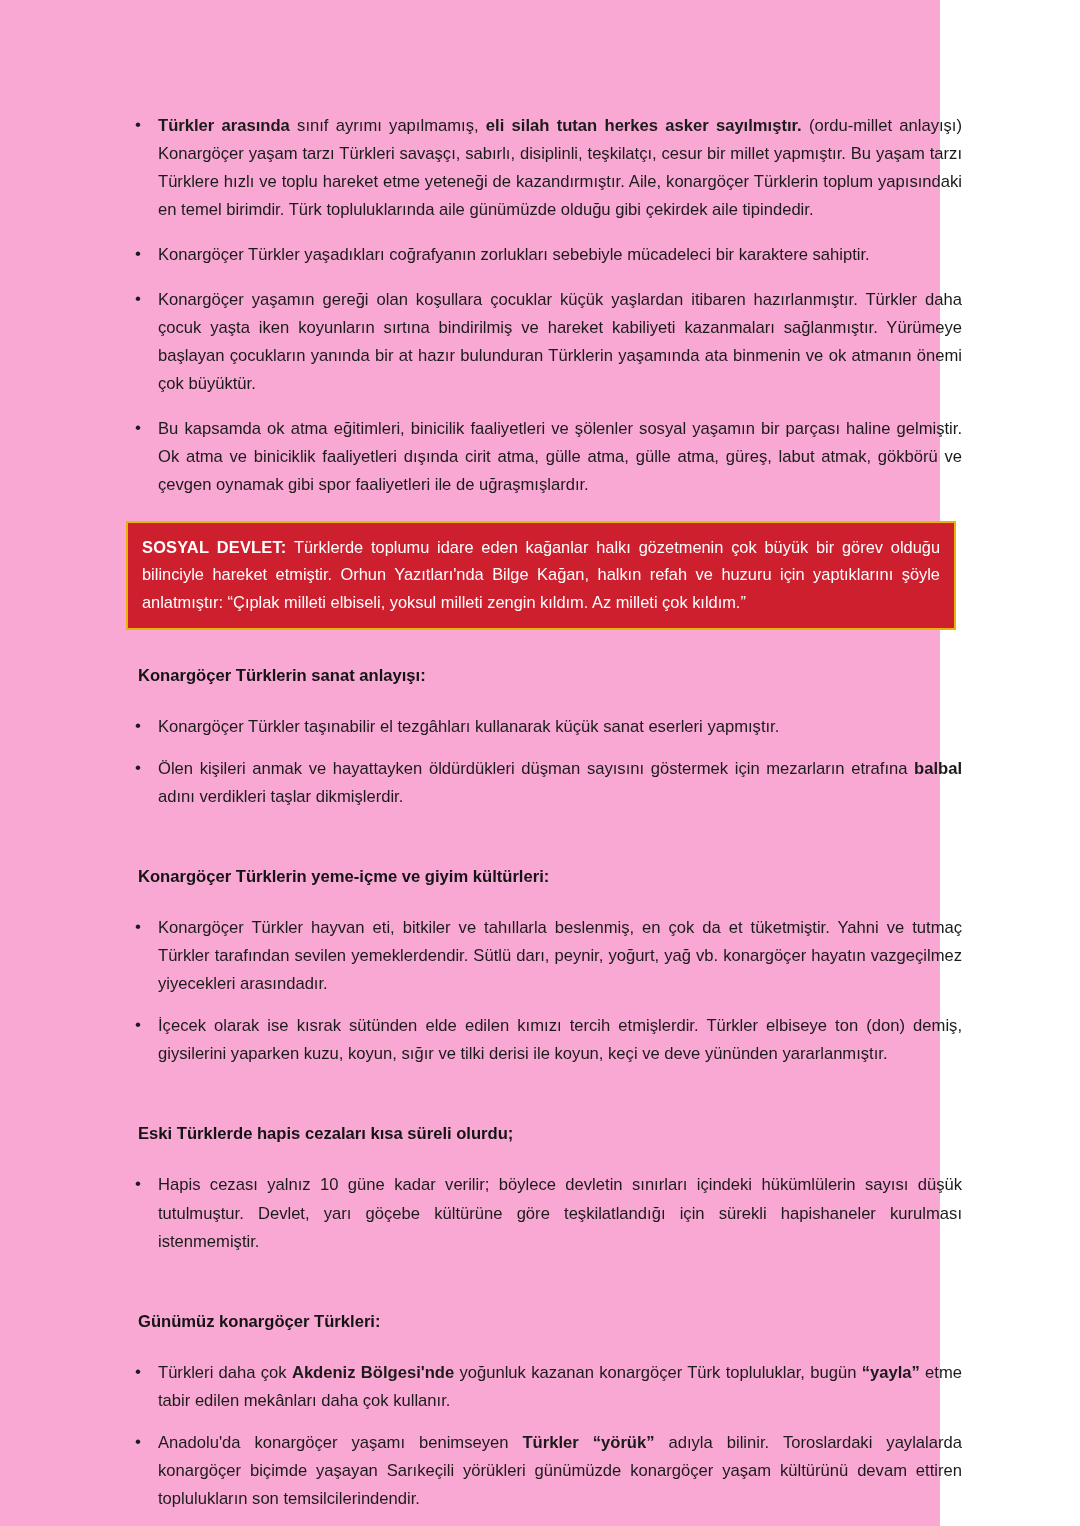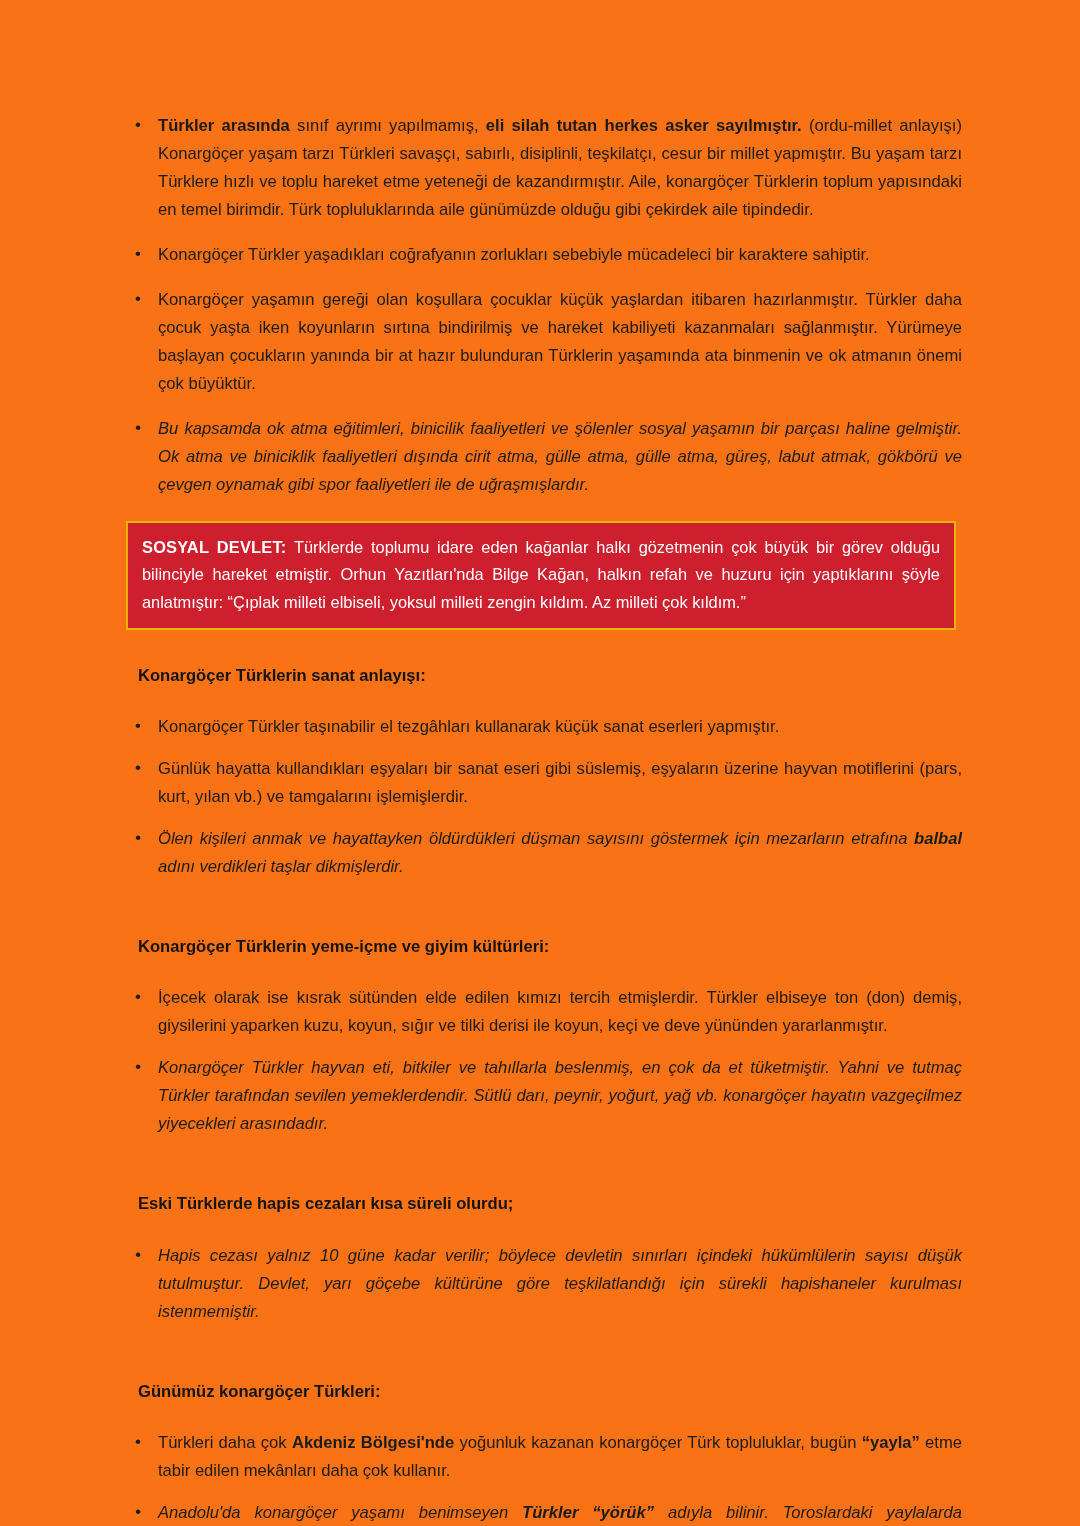--- a/index.html
+++ b/index.html
@@ -11,25 +11,25 @@
   body {
     width: 1080px;
     height: 1526px;
     font-family: "Liberation Sans", sans-serif;
     color: #1a1a1a;
     -webkit-font-smoothing: antialiased;
   }
 
   .page {
     position: relative;
-    width: 1080px;
+    width: 940px;
     height: 1526px;
     box-sizing: border-box;
     padding: 112px 118px 0 126px;
-    background: #f97316;
+    background: #f9a8d4;
   }
 
   .doc-body {
     width: 836px;
   }
 
   
   ul.bullets {
     list-style: none;
     margin: 0;
@@ -40,21 +40,20 @@
     padding-left: 32px;
     margin: 0 0 14px 0;
     font-size: 16.6px;
     line-height: 1.69;
     text-align: justify;
     text-justify: inter-word;
     color: #1b1b1b;
   }
   ul.bullets > li:last-child {
     margin-bottom: 0;
-    font-style: italic;
   }
   ul.bullets > li::before {
     content: "\2022";
     position: absolute;
     left: 9px;
     top: -1px;
     font-size: 17px;
     line-height: 1.69;
     color: #1b1b1b;
   }
@@ -124,31 +123,30 @@
     </div>
 
     <div class="gap-after-callout"></div>
 
     <div>
         <div class="block">
           <h2 class="section-heading">Konargöçer Türklerin sanat anlayışı:</h2>
           <div class="gap-heading-list"></div>
           <ul class="bullets">
             <li><span>Konargöçer Türkler taşınabilir el tezgâhları kullanarak küçük sanat eserleri yapmıştır.</span></li>
-            <li><span>Günlük hayatta kullandıkları eşyaları bir sanat eseri gibi süslemiş, eşyaların üzerine hayvan motiflerini (pars, kurt, yılan vb.) ve tamgalarını işlemişlerdir.</span></li>
             <li><span>Ölen kişileri anmak ve hayattayken öldürdükleri düşman sayısını göstermek için mezarların etrafına </span><b>balbal</b><span> adını verdikleri taşlar dikmişlerdir.</span></li>
           </ul>
         </div>
         <div class="gap-section"></div>
         <div class="block">
           <h2 class="section-heading">Konargöçer Türklerin yeme-içme ve giyim kültürleri:</h2>
           <div class="gap-heading-list"></div>
           <ul class="bullets">
+            <li><span>Konargöçer Türkler hayvan eti, bitkiler ve tahıllarla beslenmiş, en çok da et tüketmiştir. Yahni ve tutmaç Türkler tarafından sevilen yemeklerdendir. Sütlü darı, peynir, yoğurt, yağ vb. konargöçer hayatın vazgeçilmez yiyecekleri arasındadır.</span></li>
             <li><span>İçecek olarak ise kısrak sütünden elde edilen kımızı tercih etmişlerdir. Türkler elbiseye ton (don) demiş, giysilerini yaparken kuzu, koyun, sığır ve tilki derisi ile koyun, keçi ve deve yününden yararlanmıştır.</span></li>
-            <li><span>Konargöçer Türkler hayvan eti, bitkiler ve tahıllarla beslenmiş, en çok da et tüketmiştir. Yahni ve tutmaç Türkler tarafından sevilen yemeklerdendir. Sütlü darı, peynir, yoğurt, yağ vb. konargöçer hayatın vazgeçilmez yiyecekleri arasındadır.</span></li>
           </ul>
         </div>
         <div class="gap-section"></div>
         <div class="block">
           <h2 class="section-heading">Eski Türklerde hapis cezaları kısa süreli olurdu;</h2>
           <div class="gap-heading-list"></div>
           <ul class="bullets">
             <li><span>Hapis cezası yalnız 10 güne kadar verilir; böylece devletin sınırları içindeki hükümlülerin sayısı düşük tutulmuştur.  Devlet, yarı göçebe kültürüne göre teşkilatlandığı için sürekli hapishaneler kurulması istenmemiştir.</span></li>
           </ul>
         </div>

